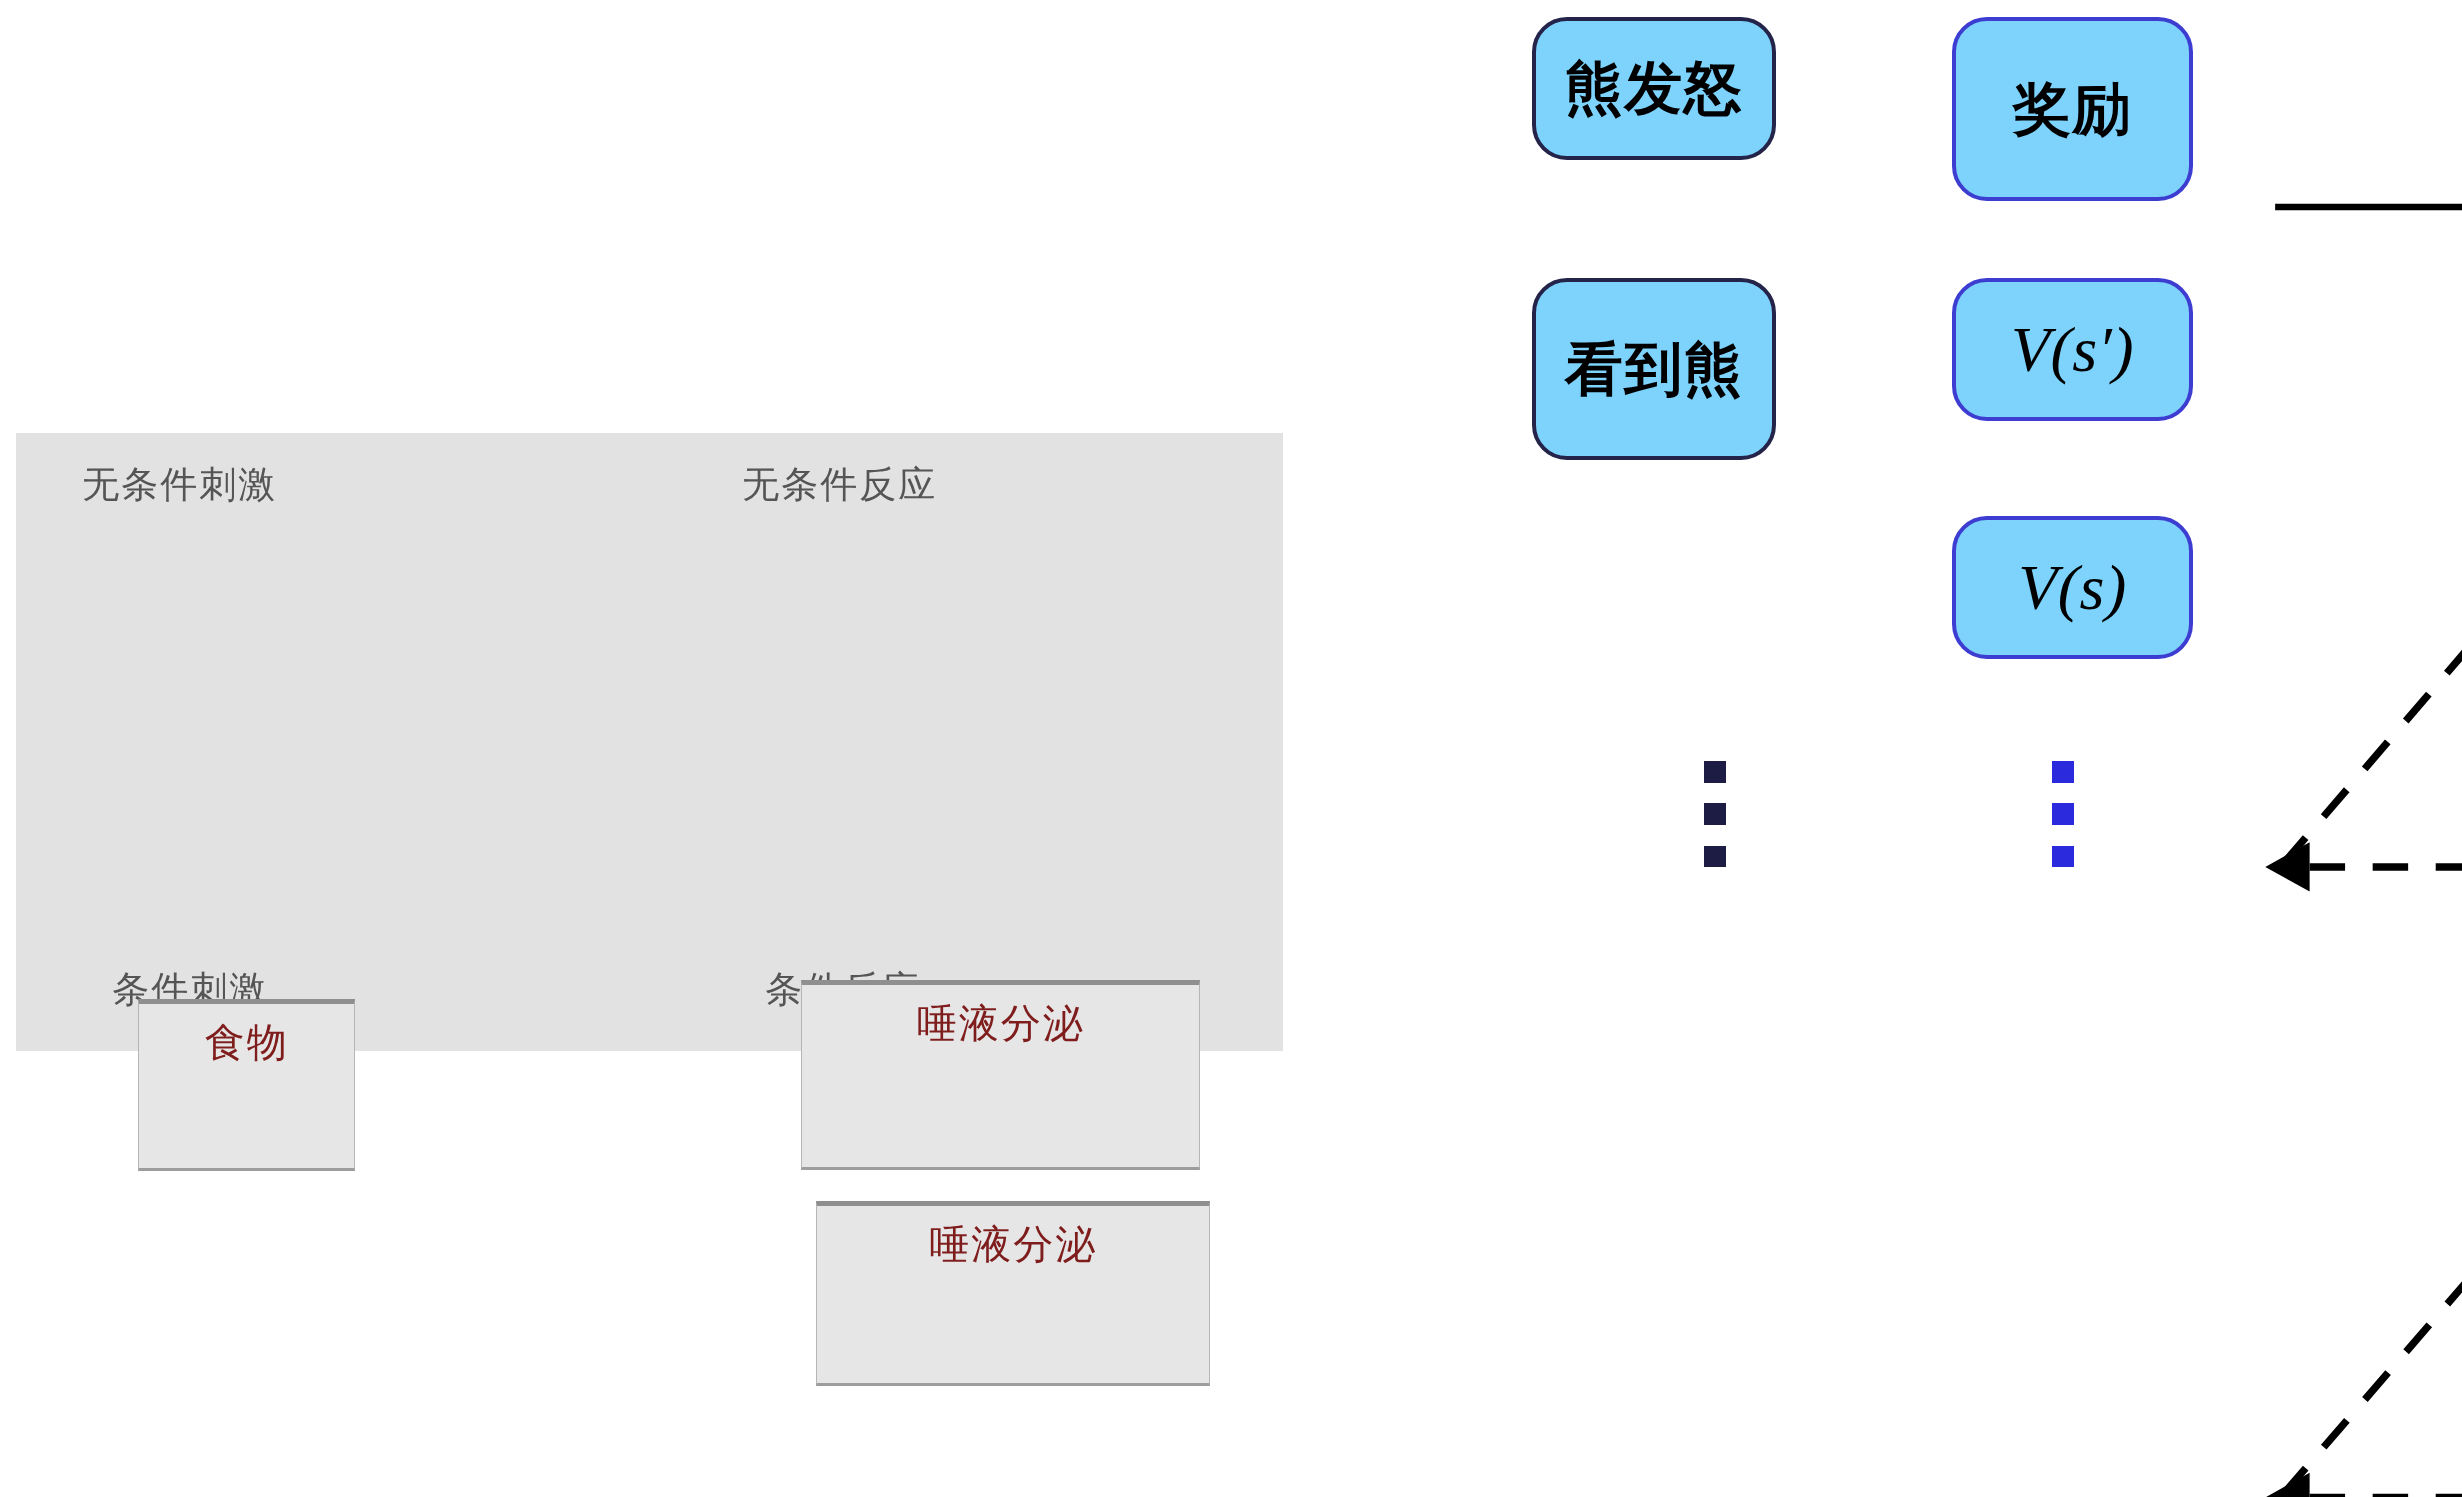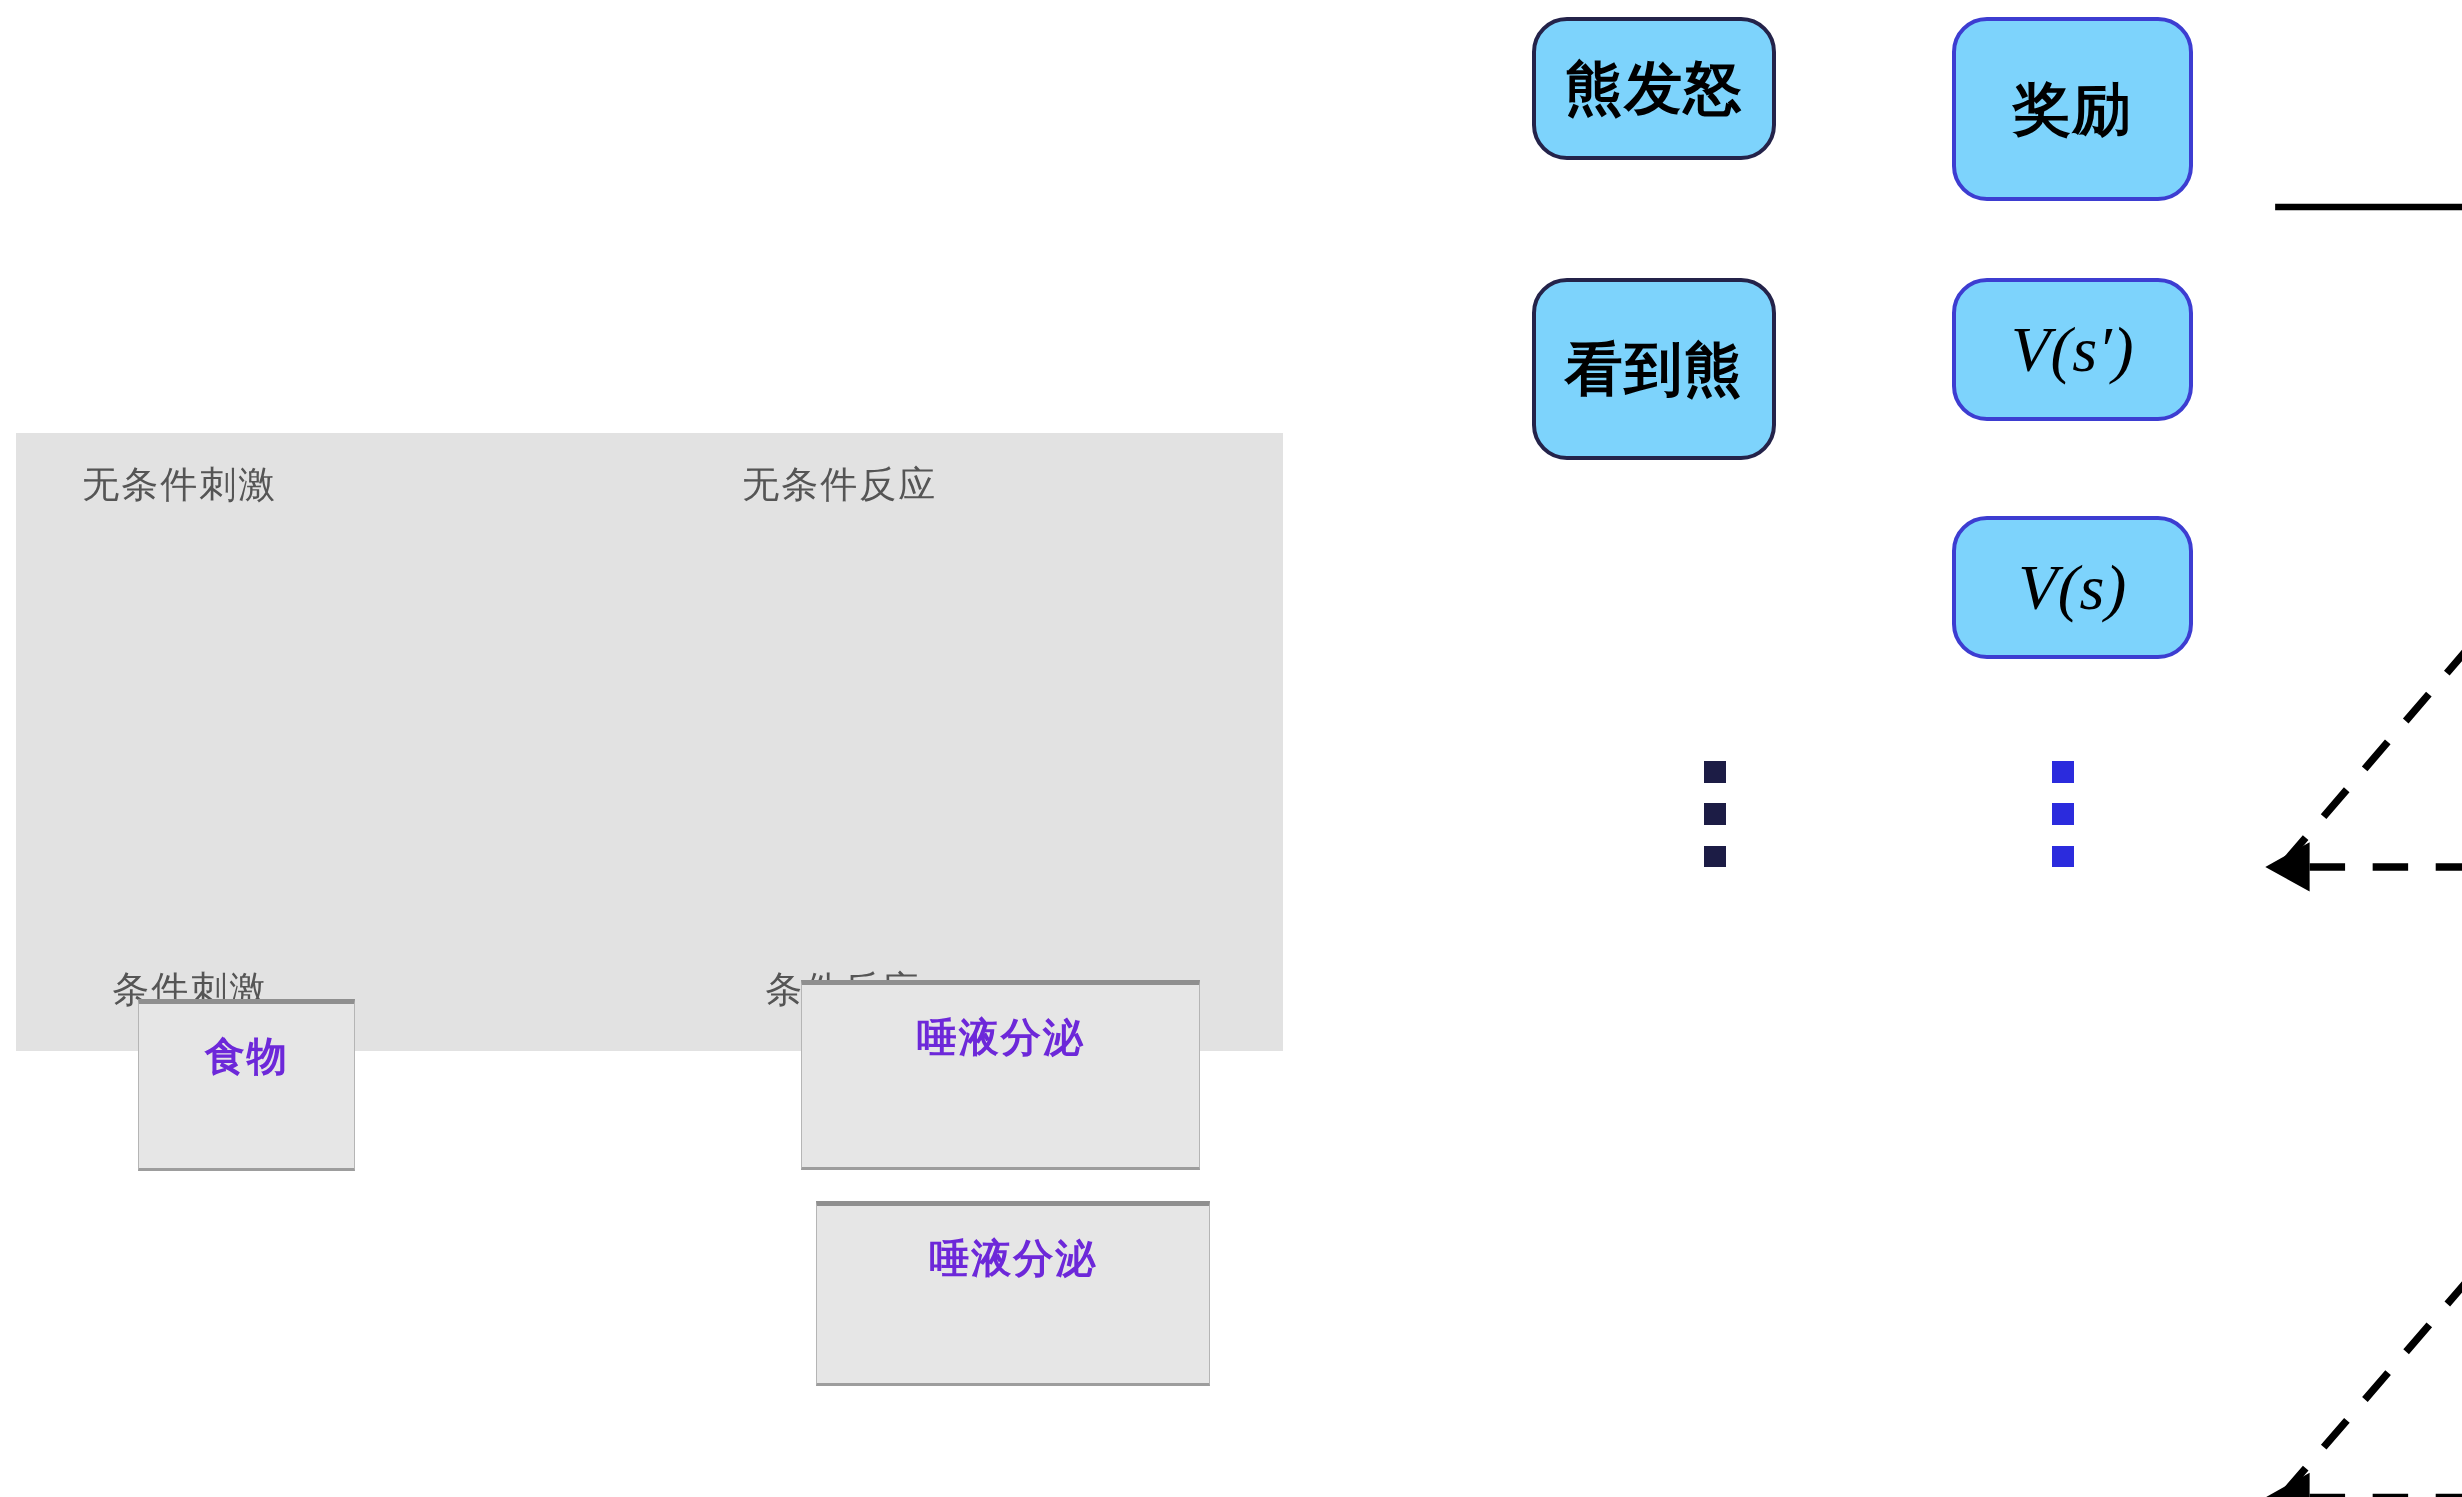--- a/index.html
+++ b/index.html
@@ -43,24 +43,24 @@
     border: 1.5px solid #b5b5b5;
     border-top: 5.4px solid #8f8f8f;
     border-bottom: 3.9px solid #9d9d9d;
     box-sizing: border-box;
     display: flex;
     justify-content: center;
     align-items: flex-start;
   }
   .pav-box > span {
     font-size: 40px;
-    color: #6d28d9;
-    font-weight: bold;
+    color: #7f1d1d;
+    font-weight: normal;
     letter-spacing: 2px;
-    padding-top: 25px;
+    padding-top: 11px;
     white-space: nowrap;
   }
   #pav-box-food  { left: 122px;  top: 566px; width: 217px;  height: 172px; }
   #pav-box-bell  { left: 148px;  top: 785px; width: 197px;  height: 170px; }
   #pav-box-sal1  { left: 785px; top: 547px; width: 399px;  height: 190px; }
   #pav-box-sal2  { left: 800px; top: 768px; width: 394px;  height: 185px; }
 
   #pav-svg {
     position: absolute;
     left: 0; top: 0;

